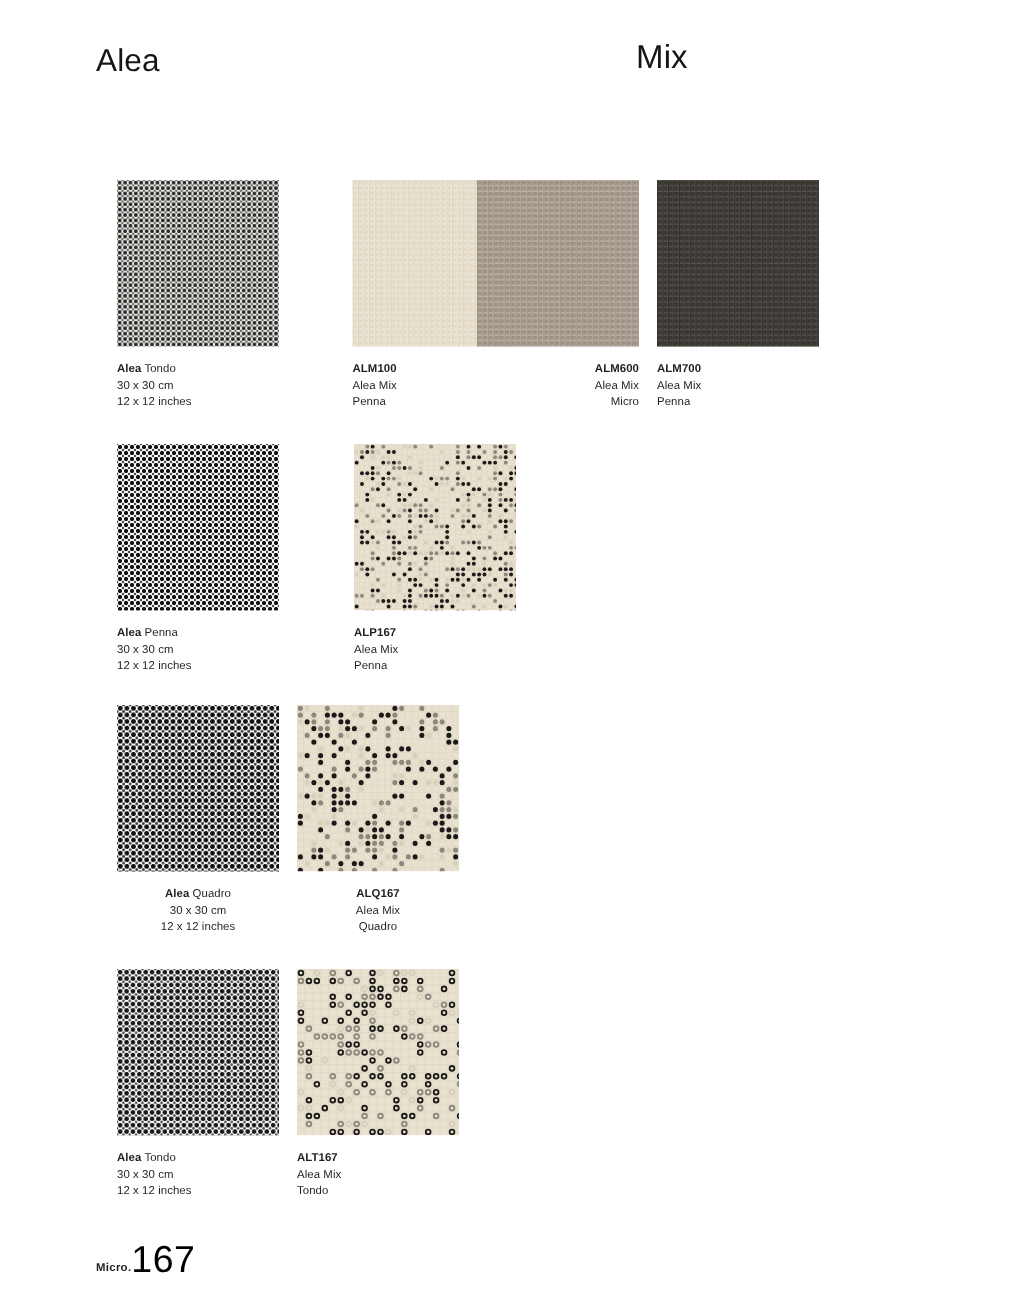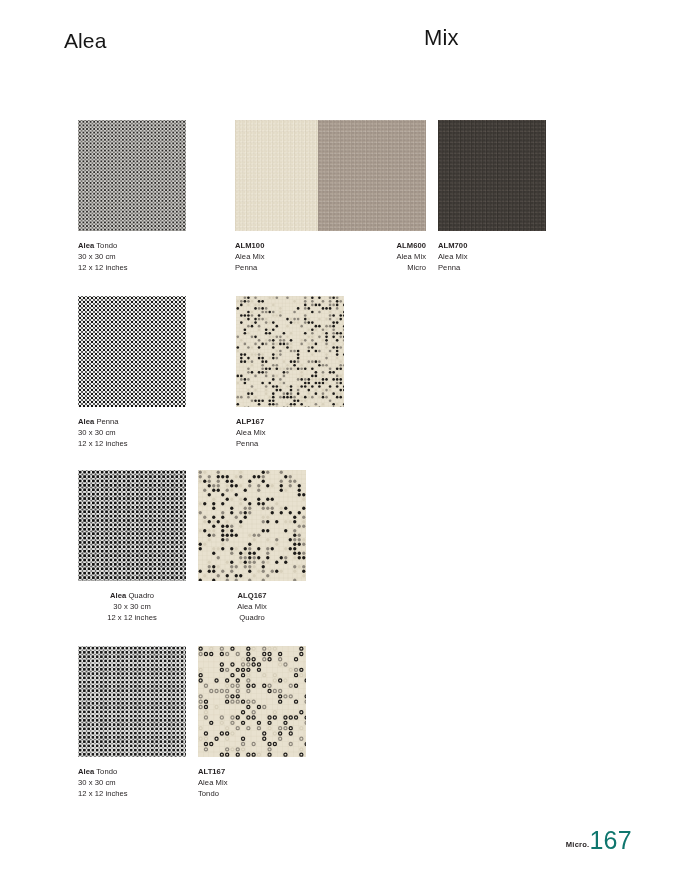--- a/index.html
+++ b/index.html
@@ -154,33 +154,33 @@
   .mosaic-svg { display: block; width: 108px; height: 111px; }
 
   
   .footer {
     position: absolute;
     left: 64px;
     right: 46px;
     bottom: 18px;
     display: flex;
     align-items: flex-end;
-    justify-content: flex-end;
+    justify-content: flex-start;
   }
   .footer-brand {
     font-size: 7.6px;
     font-weight: bold;
     color: #231f20;
     letter-spacing: 0.2px;
     padding-bottom: 5px;
   }
   .footer-page {
     font-size: 25px;
     font-weight: 400;
-    color: #0f766e;
+    color: #000000;
     line-height: 28px;
     letter-spacing: 0.3px;
   }
 </style>
 </head>
 <body>
 
 <div class="page-header">
   <div class="header-row">
     <div class="header-left">

